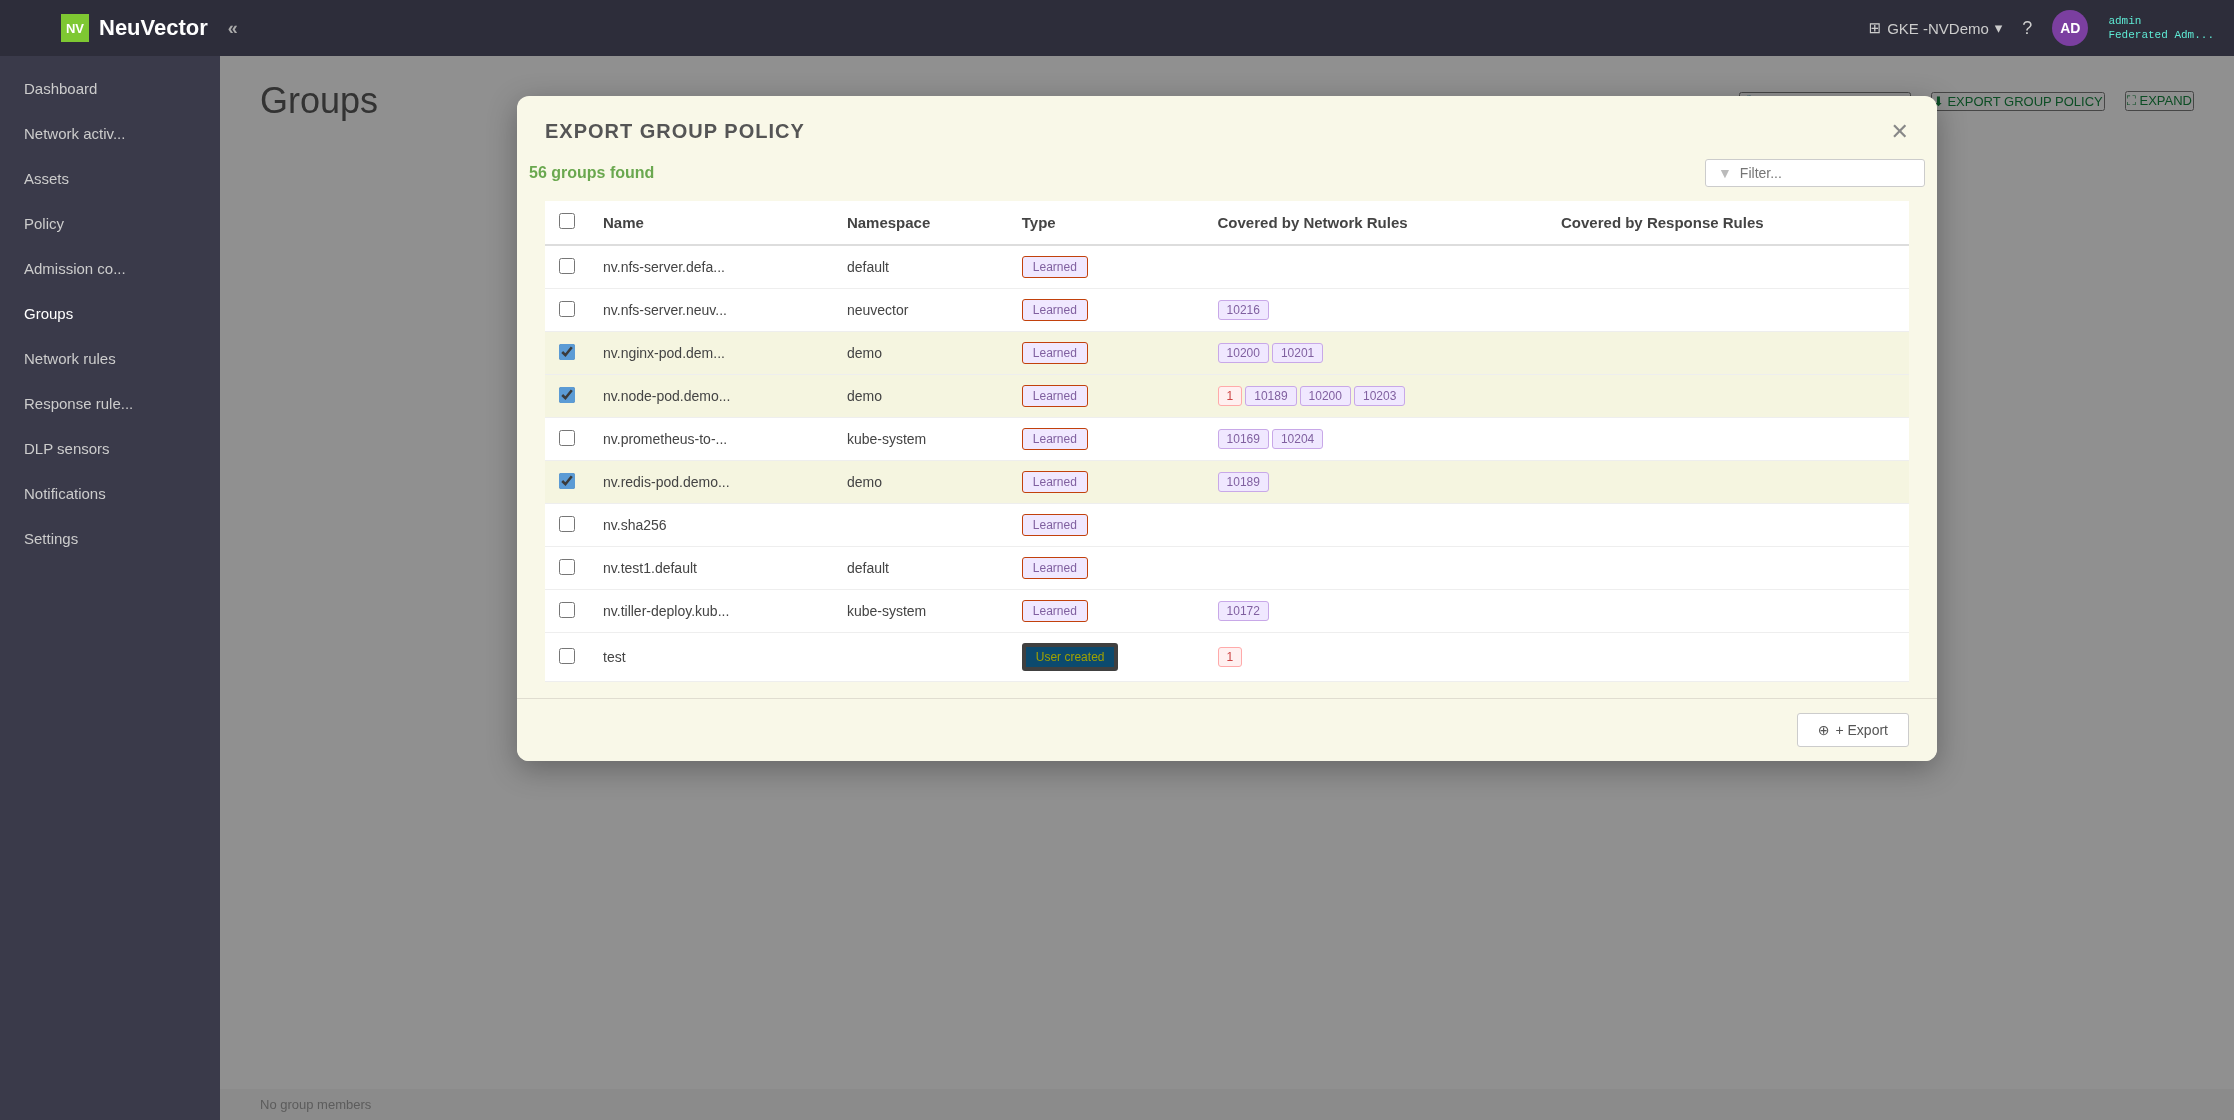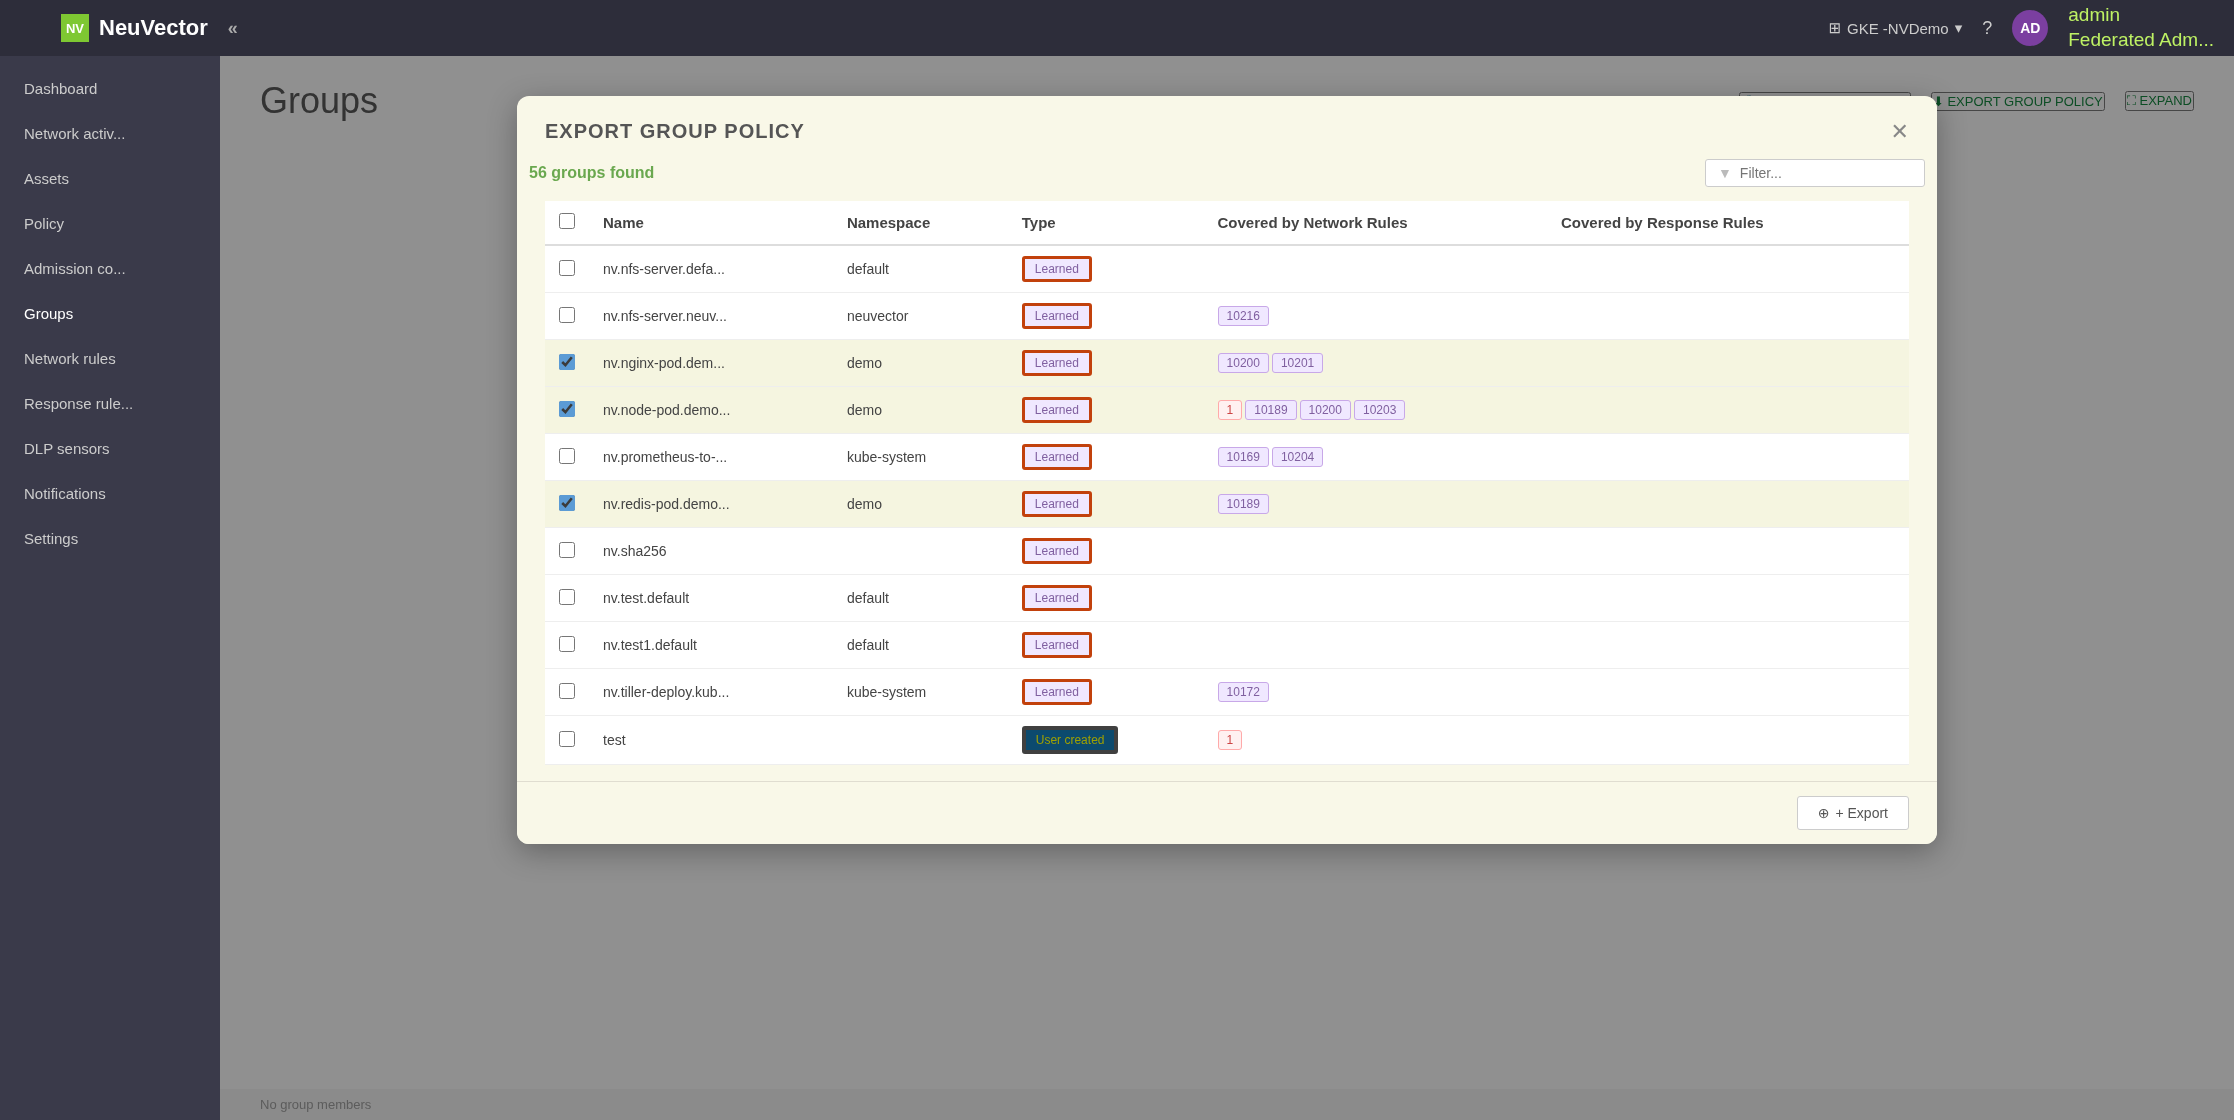--- a/index.html
+++ b/index.html
@@ -10,21 +10,21 @@
       display: flex; align-items: center; height: 56px;
       background: #2d2d3a; color: #fff; padding: 0 20px;
     }
     .topbar-logo { display: flex; align-items: center; gap: 10px; font-size: 22px; font-weight: bold; flex: 1; padding-left: 41px; }
     .topbar-logo-box { background: #7ec832; width: 28px; height: 28px; display: flex; align-items: center; justify-content: center; font-size: 13px; font-weight: bold; color: #fff; }
     .topbar-collapse { color: #aaa; font-size: 18px; margin-left: 10px; cursor: pointer; }
     .topbar-right { display: flex; align-items: center; gap: 20px; }
     .topbar-cluster { display: flex; align-items: center; gap: 6px; font-size: 15px; color: #ccc; }
     .topbar-help { color: #ccc; font-size: 18px; cursor: pointer; }
     .topbar-avatar { background: #7b3fa0; border-radius: 50%; width: 36px; height: 36px; display: flex; align-items: center; justify-content: center; color: #fff; font-weight: bold; font-size: 14px; }
-    .topbar-user { color: #bef264; font-size: 19px; line-height: 1.3; }
+    .topbar-user { color: #5eead4; font-size: 11px; line-height: 1.3; font-family: Liberation Mono, monospace; }
 
     
     .layout { display: flex; height: calc(1120px - 56px); }
 
     
     .sidebar { width: 220px; background: #3a3a4a; color: #ccc; padding: 10px 0; flex-shrink: 0; }
     .sidebar-item { padding: 14px 24px; font-size: 15px; cursor: pointer; }
     .sidebar-item.active { color: #fff; }
 
     
@@ -51,21 +51,21 @@
     table { width: 100%; border-collapse: collapse; background: #fff; font-size: 14px; }
     thead th { padding: 12px 14px; text-align: left; font-weight: bold; color: #444; border-bottom: 2px solid #ddd; background: #fff; position: sticky; top: 0; z-index: 1; font-size: 15px; }
     tbody tr { border-bottom: 1px solid #eee; }
     tbody tr.selected { background: #f5f5e0; }
     tbody td { padding: 10px 14px; color: #444; vertical-align: middle; }
     .checkbox-cell { width: 36px; }
     input[type="checkbox"] { width: 16px; height: 16px; cursor: pointer; accent-color: #5b9bd5; }
 
     
     .badge { display: inline-block; padding: 3px 10px; border-radius: 3px; font-size: 12px; font-weight: normal; }
-    .badge-learned { background: #f0e8ff; color: #8060a0; border: 3px solid #c2410c; }
+    .badge-learned { background: #f0e8ff; color: #8060a0; border: 1px solid #c2410c; }
     .badge-user-created { background: #0c4a6e; color: #a0a000; border: 4px solid #404040; }
     .badge-rule { display: inline-block; padding: 2px 8px; border-radius: 3px; font-size: 12px; background: #f0e8ff; color: #8060a0; border: 1px solid #c8a8e8; margin-right: 3px; }
     .badge-rule-1 { background: #fff0f0; color: #cc4444; border: 1px solid #ffaaaa; }
 
     
     .modal-footer { padding: 14px 28px; display: flex; justify-content: flex-end; border-top: 1px solid #e0ddd0; background: #f9f8e8; }
     .export-btn { background: #fff; border: 1px solid #ccc; border-radius: 3px; padding: 8px 20px; font-size: 14px; color: #555; cursor: pointer; display: flex; align-items: center; gap: 6px; }
 
     
     .bottom-hint { position: absolute; bottom: 0; left: 0; right: 0; background: #e8e8e8; padding: 8px 40px; font-size: 13px; color: #999; }
@@ -203,28 +203,20 @@
                 <tr>
                   <td class="checkbox-cell"><input type="checkbox" style=""></td>
                   <td>nv.sha256</td>
                   <td></td>
                   <td><span class="badge badge-learned">Learned</span></td>
                   <td></td>
                   <td></td>
                 </tr>
                 <tr>
                   <td class="checkbox-cell"><input type="checkbox" style=""></td>
-                  <td>nv.test.default</td>
-                  <td>default</td>
-                  <td><span class="badge badge-learned">Learned</span></td>
-                  <td></td>
-                  <td></td>
-                </tr>
-                <tr>
-                  <td class="checkbox-cell"><input type="checkbox" style=""></td>
                   <td>nv.test1.default</td>
                   <td>default</td>
                   <td><span class="badge badge-learned">Learned</span></td>
                   <td></td>
                   <td></td>
                 </tr>
                 <tr>
                   <td class="checkbox-cell"><input type="checkbox" style=""></td>
                   <td>nv.tiller-deploy.kub...</td>
                   <td>kube-system</td>

